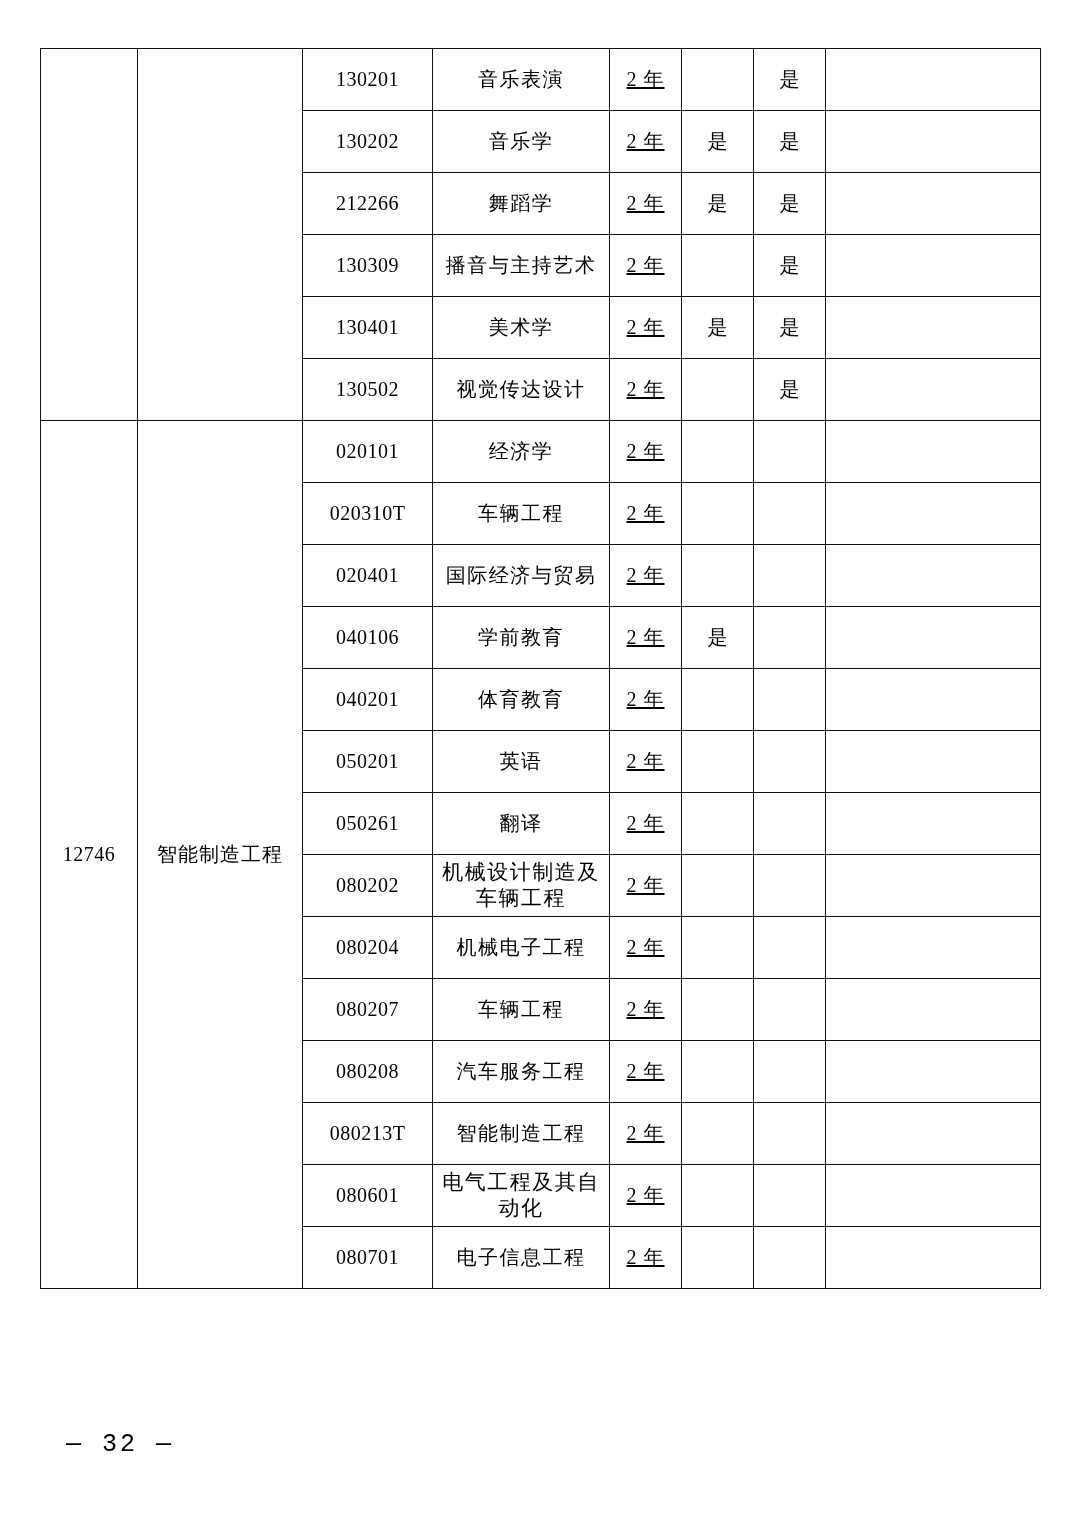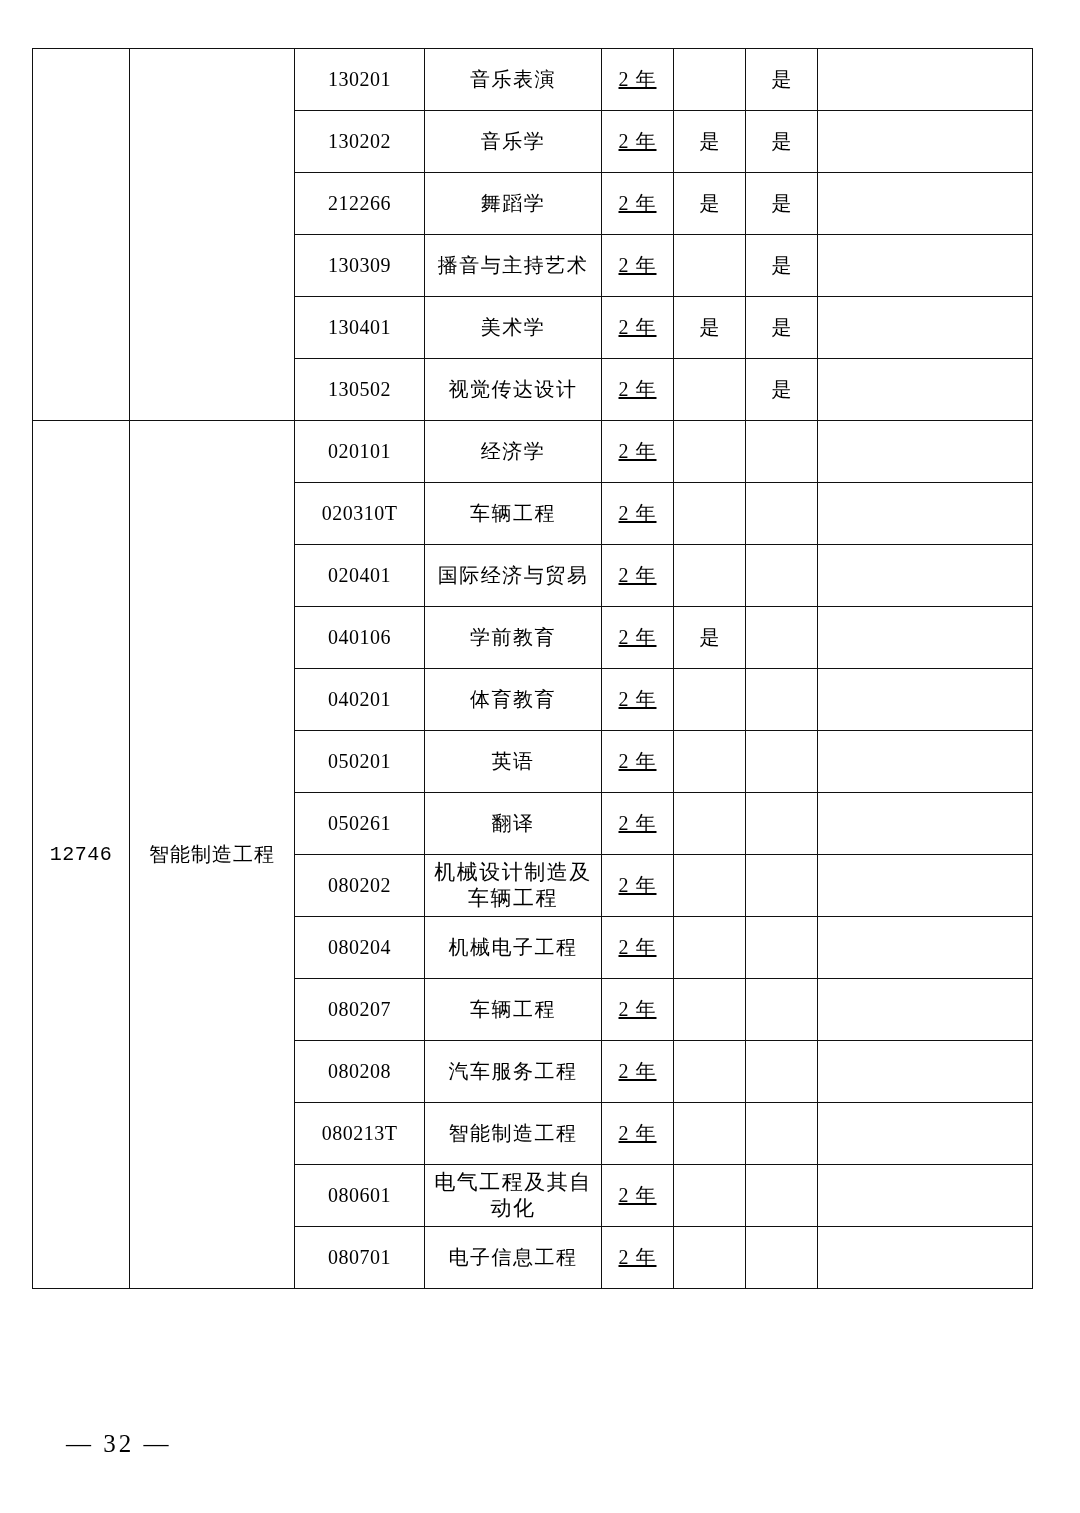--- a/index.html
+++ b/index.html
@@ -16,21 +16,21 @@
     overflow: hidden;
   }
   .page {
     position: relative;
     width: 1080px;
     height: 1513px;
     box-sizing: border-box;
   }
   table.doc-table {
     position: absolute;
-    left: 32px;
+    left: 40px;
     top: 48px;
     width: 1000px;
     border-collapse: collapse;
     table-layout: fixed;
   }
   table.doc-table td {
     border: 1px solid #111111;
     text-align: center;
     vertical-align: middle;
     font-size: 20px;
@@ -45,21 +45,20 @@
   col.c-major-code { width: 130px; }
   col.c-major-name { width: 177px; }
   col.c-years  { width: 72px; }
   col.c-flag1  { width: 72px; }
   col.c-flag2  { width: 72px; }
   col.c-note   { width: 215px; }
 
   .cell-code {
     font-size: 21px;
     letter-spacing: 0.5px;
-    font-family: Liberation Mono, monospace;
   }
   .cell-school {
     font-size: 21px;
     letter-spacing: 1px;
   }
   .cell-major-code {
     font-size: 21px;
     letter-spacing: 0.5px;
   }
   .cell-major-name {
@@ -83,21 +82,21 @@
   .footer {
     position: absolute;
     left: 0;
     top: 1430px;
     width: 1080px;
     text-align: left;
     padding-left: 66px;
     box-sizing: border-box;
     font-size: 25px;
     letter-spacing: 3px;
-    font-family: Liberation Serif, serif;
+    font-family: Liberation Mono, monospace;
   }
 </style>
 </head>
 <body>
 
 <div class="page">
 
   <table class="doc-table">
     <colgroup>
       <col class="c-code">

